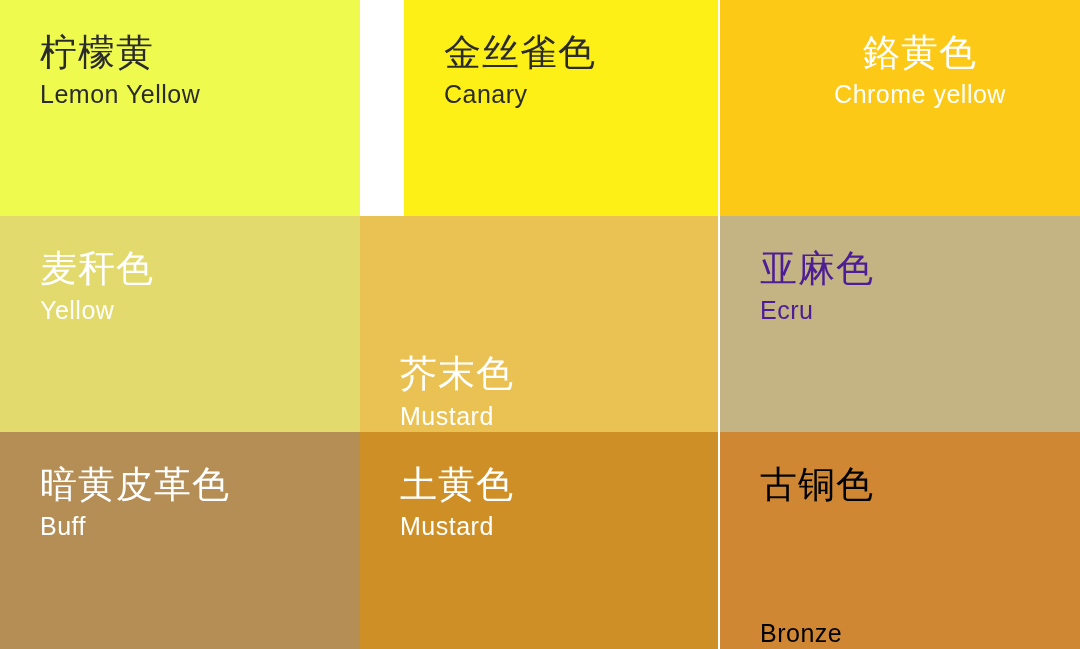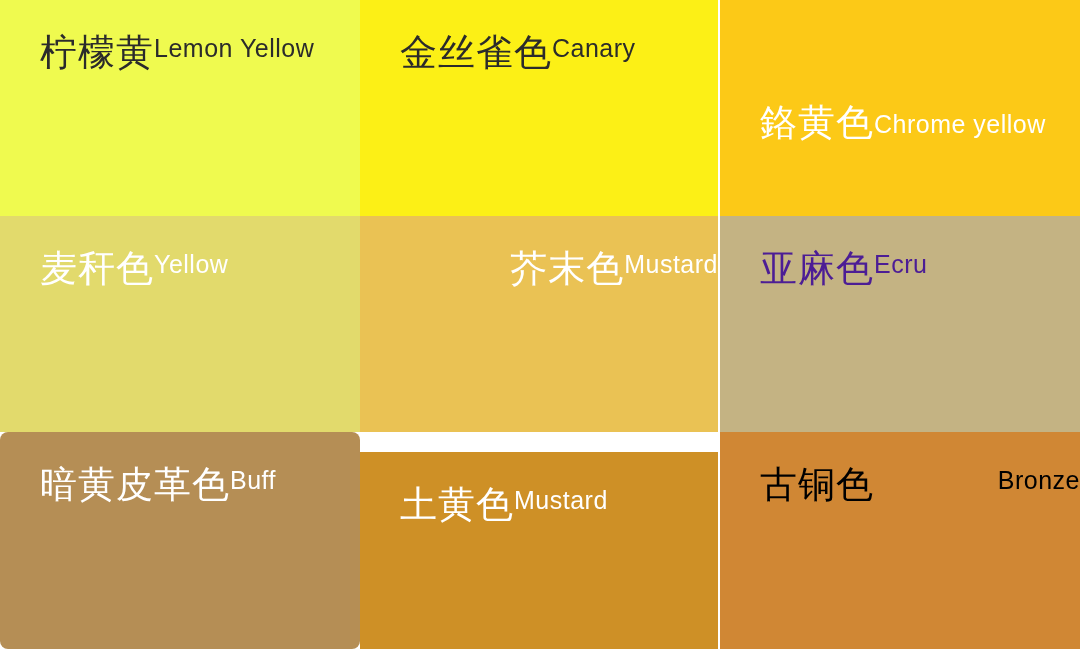--- a/index.html
+++ b/index.html
@@ -17,20 +17,21 @@
     height: 649px;
     display: grid;
     grid-template-columns: 360px 358px 362px;
     grid-template-rows: 216px 216px 217px;
     background: #ffffff;
   }
 
   .swatch {
     position: relative;
     display: flex;
+    flex-direction: column;
     justify-content: flex-start;
     padding-left: 40px;
     padding-top: 30px;
     overflow: hidden;
   }
 
   
   .swatch.col-3 {
     border-left: 2px solid #ffffff;
   }
@@ -57,21 +58,21 @@
 </head>
 <body>
 
 <div id="palette-grid">
 
   <div class="swatch col-1" style="background-color: rgb(239, 250, 79); color: rgb(43, 43, 43);">
     <span class="swatch-name-cn">柠檬黄</span>
     <span class="swatch-name-en">Lemon Yellow</span>
   </div>
 
-  <div class="swatch col-2" style="background-color: rgb(252, 240, 22); color: rgb(43, 43, 43);">
+  <div class="swatch col-2" style="background-color: rgb(252, 240, 22); color: rgb(43, 43, 43); margin-left: 44px;">
     <span class="swatch-name-cn">金丝雀色</span>
     <span class="swatch-name-en">Canary</span>
   </div>
 
   <div class="swatch col-3" style="background-color: rgb(252, 201, 23); color: rgb(255, 255, 255); align-items: center;">
     <span class="swatch-name-cn">鉻黄色</span>
     <span class="swatch-name-en">Chrome yellow</span>
   </div>
 
   <div class="swatch col-1" style="background-color: rgb(226, 218, 108); color: rgb(255, 255, 255);">
@@ -82,26 +83,26 @@
   <div class="swatch col-2" style="background-color: rgb(234, 194, 84); color: rgb(255, 255, 255); justify-content: flex-end;">
     <span class="swatch-name-cn">芥末色</span>
     <span class="swatch-name-en">Mustard</span>
   </div>
 
   <div class="swatch col-3" style="background-color: rgb(196, 179, 131); color: #4c1d95;">
     <span class="swatch-name-cn">亚麻色</span>
     <span class="swatch-name-en">Ecru</span>
   </div>
 
-  <div class="swatch col-1" style="background-color: rgb(181, 142, 85); color: rgb(255, 255, 255); border-radius: 8px;">
+  <div class="swatch col-1" style="background-color: rgb(181, 142, 85); color: rgb(255, 255, 255);">
     <span class="swatch-name-cn">暗黄皮革色</span>
     <span class="swatch-name-en">Buff</span>
   </div>
 
-  <div class="swatch col-2" style="background-color: rgb(206, 144, 38); color: rgb(255, 255, 255); margin-top: 20px;">
+  <div class="swatch col-2" style="background-color: rgb(206, 144, 38); color: rgb(255, 255, 255);">
     <span class="swatch-name-cn">土黄色</span>
     <span class="swatch-name-en">Mustard</span>
   </div>
 
   <div class="swatch col-3" style="background-color: rgb(208, 135, 52); color: #000000; justify-content: space-between;">
     <span class="swatch-name-cn">古铜色</span>
     <span class="swatch-name-en">Bronze</span>
   </div>
 
 </div>

